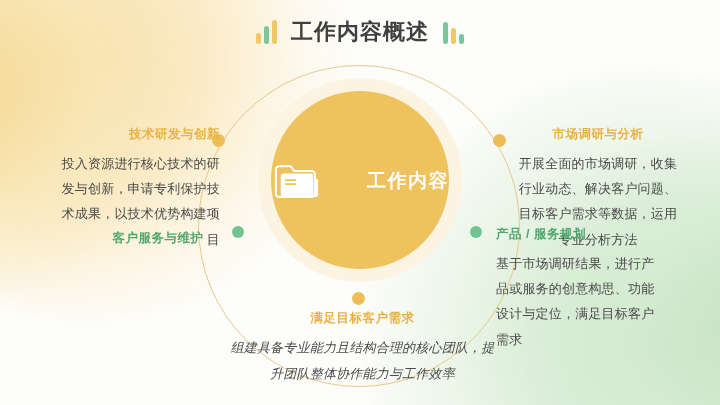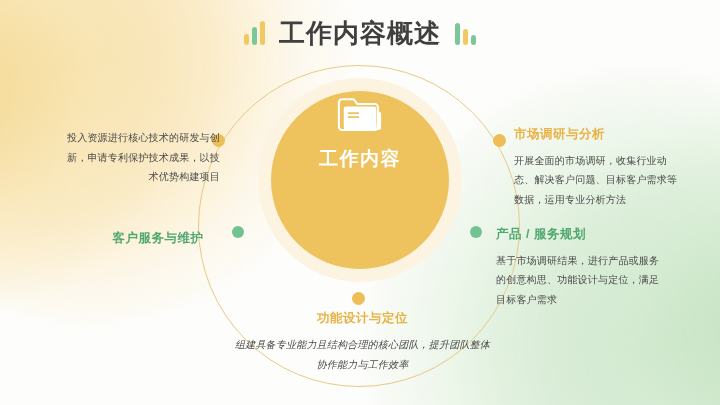--- a/index.html
+++ b/index.html
@@ -36,61 +36,61 @@
   }
 
   
   .title-wrap{
     position:absolute;left:0;top:20px;width:720px;
     display:flex;align-items:center;justify-content:center;gap:14px;
   }
   .bars{display:flex;align-items:flex-end;gap:3px;height:24px;}
   .bar{width:5px;border-radius:2.5px;display:block;}
   .title-text{
-    font-size:26px;font-weight:bold;color:#3f3f3f;letter-spacing:1px;
+    font-size:22px;font-weight:bold;color:#3f3f3f;letter-spacing:1px;
     line-height:1;white-space:nowrap;text-align:right;
   }
 
   
   .ring-outer{
     position:absolute;left:198px;top:65px;width:322px;height:322px;
     border-radius:50%;border:1px solid #e9c984;box-sizing:border-box;
   }
   .halo{
     position:absolute;left:258px;top:78px;width:204px;height:204px;border-radius:50%;
     background:#fcf3e1;
   }
   .core{
     position:absolute;left:271px;top:91px;width:178px;height:178px;border-radius:50%;
     background:#eec25d;
-    display:flex;flex-direction:column;align-items:center;justify-content:flex-start;gap:14px;
+    display:flex;align-items:center;justify-content:space-between;
   }
   .core-icon{width:52px;height:44px;display:block;}
   .core-label{
     font-size:19px;font-weight:bold;color:#ffffff;letter-spacing:1.5px;line-height:1;
   }
 
   .dot{position:absolute;border-radius:50%;}
   .dot-y{background:#edbe55;}
   .dot-g{background:#73c392;}
 
   
   .block{position:absolute;}
   .blk-head{
     font-size:12.5px;font-weight:bold;line-height:1;margin-bottom:10px;letter-spacing:.5px;
   }
   .head-y{color:#e8b245;}
   .head-g{color:#4fa86e;}
   .blk-body{
-    font-size:10px;color:#4a4a4a;line-height:1.95;letter-spacing:.2px;
+    font-size:13px;color:#4a4a4a;line-height:1.95;letter-spacing:.2px;
   }
 
   .b-tl{left:60px;top:128px;width:160px;text-align:right;}
   .b-bl{left:78px;top:232px;width:160px;text-align:center;}
-  .b-tr{left:514px;top:128px;width:168px;text-align:left;}
+  .b-tr{left:514px;top:128px;width:168px;text-align:center;}
   .b-br{left:496px;top:228px;width:168px;text-align:left;}
   .b-bt{left:230px;top:312px;width:265px;text-align:center;}
   .b-bt .blk-body{line-height:2.0;font-style:italic;}
 </style>
 </head>
 <body>
 
 <div id="slide">
 
   <div class="wash wash-tl"></div>
@@ -125,35 +125,36 @@
     <span class="core-label">工作内容</span>
   </div>
 
   <i class="dot dot-y" style="left:212px;top:134px;width:13px;height:13px;"></i>
   <i class="dot dot-y" style="left:493px;top:134px;width:13px;height:13px;"></i>
   <i class="dot dot-g" style="left:232px;top:226px;width:12px;height:12px;"></i>
   <i class="dot dot-g" style="left:470px;top:226px;width:12px;height:12px;"></i>
   <i class="dot dot-y" style="left:352px;top:292px;width:13px;height:13px;"></i>
 
   <div class="block b-tl">
+    <div class="blk-head head-y">技术研发与创新</div>
     <div class="blk-body">投入资源进行核心技术的研发与创新，申请专利保护技术成果，以技术优势构建项目</div>
   </div>
 
   <div class="block b-bl">
     <div class="blk-head head-g">客户服务与维护</div>
   </div>
 
   <div class="block b-tr">
     <div class="blk-head head-y">市场调研与分析</div>
     <div class="blk-body">开展全面的市场调研，收集行业动态、解决客户问题、目标客户需求等数据，运用专业分析方法</div>
   </div>
 
   <div class="block b-br">
     <div class="blk-head head-g">产品 / 服务规划</div>
     <div class="blk-body">基于市场调研结果，进行产品或服务的创意构思、功能设计与定位，满足目标客户需求</div>
   </div>
 
   <div class="block b-bt">
-    <div class="blk-head head-y">功能设计与定位</div>
+    <div class="blk-head head-y">满足目标客户需求</div>
     <div class="blk-body">组建具备专业能力且结构合理的核心团队，提升团队整体协作能力与工作效率</div>
   </div>
 
 </div>
 
 </body></html>

